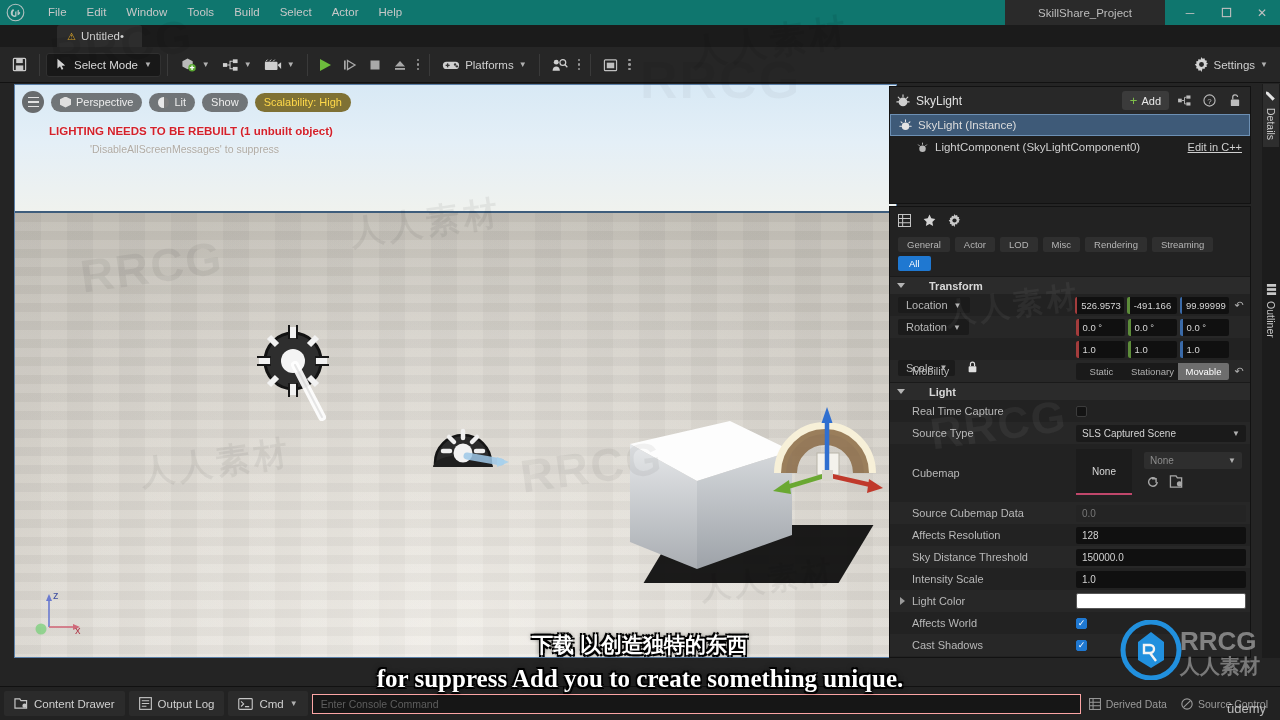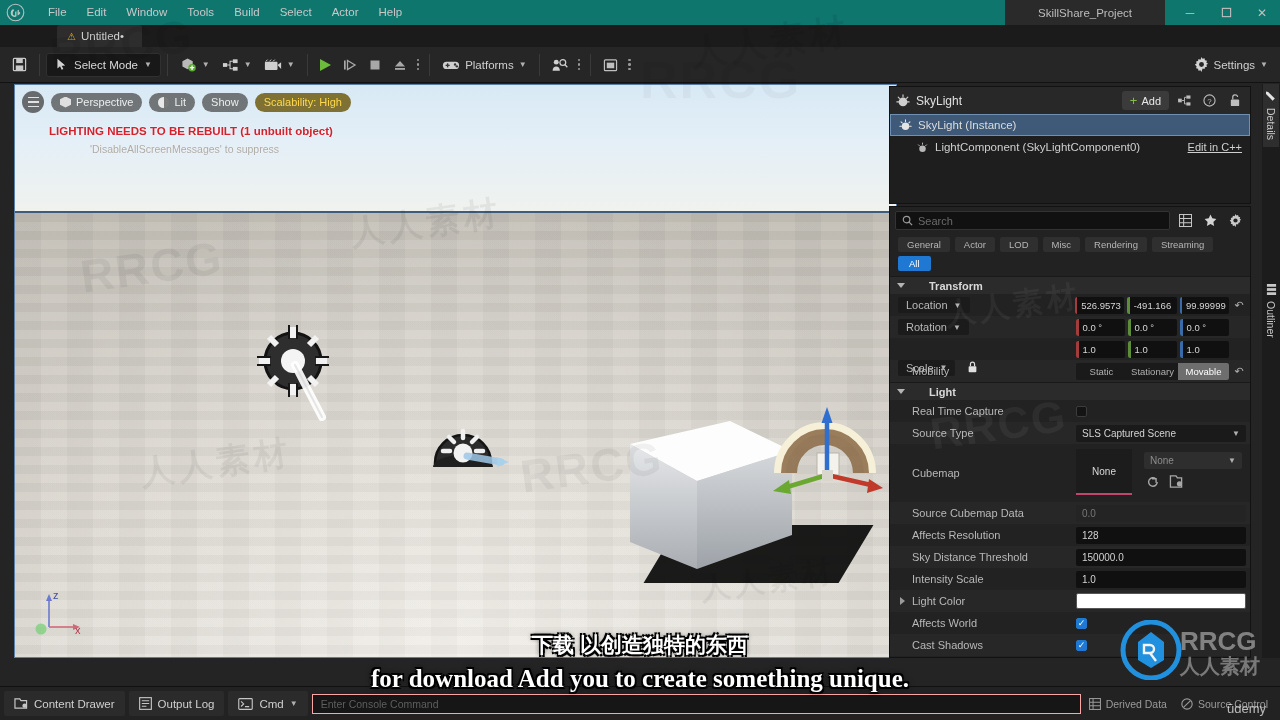--- a/index.html
+++ b/index.html
@@ -632,27 +632,20 @@
           </g>
       </svg>
       <span>LightComponent (SkyLightComponent0)</span>
       <span class="edit-cpp">Edit in C++</span>
     </div>
   </div>
 
   <div class="details">
 
     <div class="search-row">
-      <div class="search-box">
-        <svg width="11" height="11" viewBox="0 0 12 12">
-          <circle cx="5" cy="5" r="3.6" fill="none" stroke="#9a9a9a" stroke-width="1.3"></circle>
-          <path d="M7.8 7.8 L11 11" stroke="#9a9a9a" stroke-width="1.4"></path>
-        </svg>
-        <span class="search-ph">Search</span>
-      </div>
       <div class="ic-btn">
         <svg width="13" height="13" viewBox="0 0 14 14">
           <rect x="0.5" y="0.5" width="13" height="13" fill="none" stroke="#c8c8c8" stroke-width="1.1"></rect>
           <path d="M0.5 4.8 h13 M0.5 9.3 h13 M5 0.5 v13" stroke="#c8c8c8" stroke-width="1.1"></path>
         </svg>
       </div>
       <div class="ic-btn">
         <svg width="13" height="13" viewBox="0 0 14 14">
             <path d="M7 0.6 L8.9 4.7 L13.3 5.3 L10.1 8.5 L10.9 13 L7 10.8 L3.1 13 L3.9 8.5 L0.7 5.3 L5.1 4.7 Z" fill="#d4d4d4"></path>
           </svg>
@@ -943,16 +936,16 @@
     <svg width="150" height="60" viewBox="0 0 150 60">
       <circle cx="31" cy="30" r="28" fill="none" stroke="#2196e8" stroke-width="5"></circle>
       <path d="M31 12 L44 22 L44 40 L31 48 L18 40 L18 22 Z" fill="#2196e8"></path>
       <path d="M24 25 h6 a4 4 0 0 1 0 8 h-6 z M30 33 l6 8" stroke="#ffffff" stroke-width="2.4" fill="none"></path>
       <text x="60" y="30" font-size="26" font-weight="bold" fill="rgba(215,215,215,.55)" font-family="Liberation Sans, sans-serif">RRCG</text>
       <text x="60" y="53" font-size="20" font-weight="bold" fill="rgba(215,215,215,.5)" font-family="Liberation Sans, sans-serif">人人素材</text>
     </svg>
   </div>
 
   <div class="sub-cn">下载 以创造独特的东西</div>
-  <div class="sub-en">for download Add you to create something unique.</div>
+  <div class="sub-en">for suppress Add you to create something unique.</div>
   <div class="udemy-wm">ŭdemy</div>
 
 </div>
 
 </body></html>

